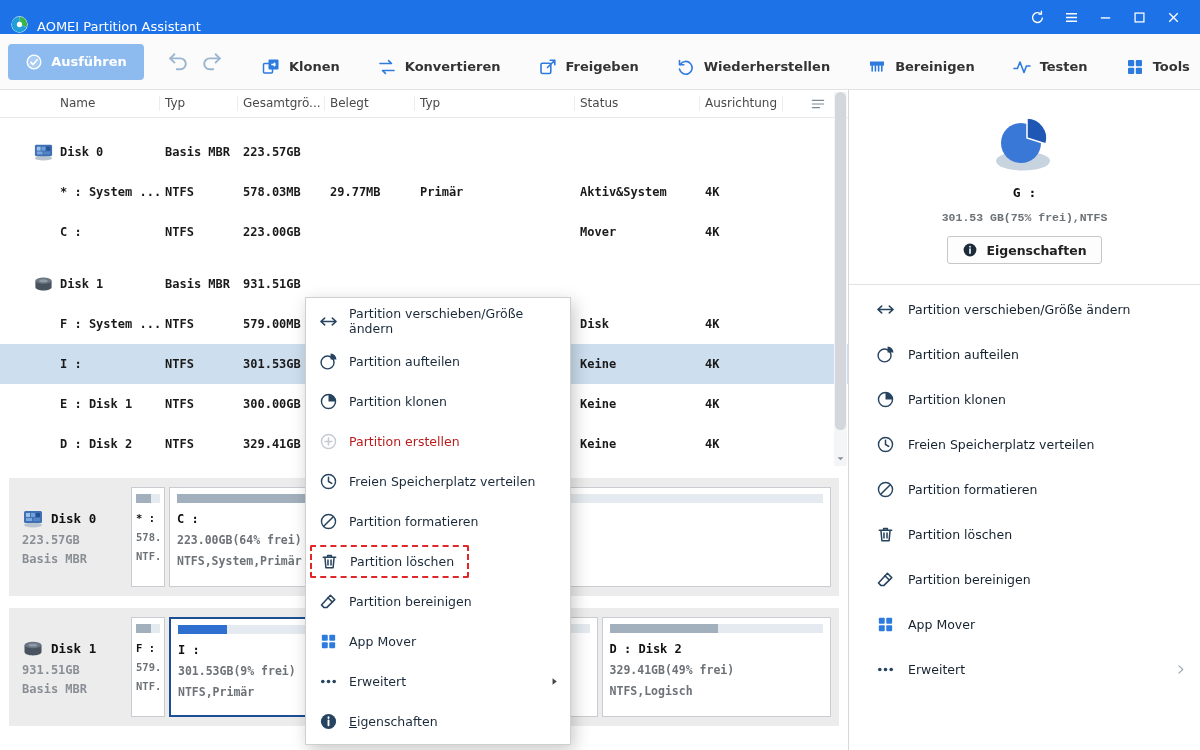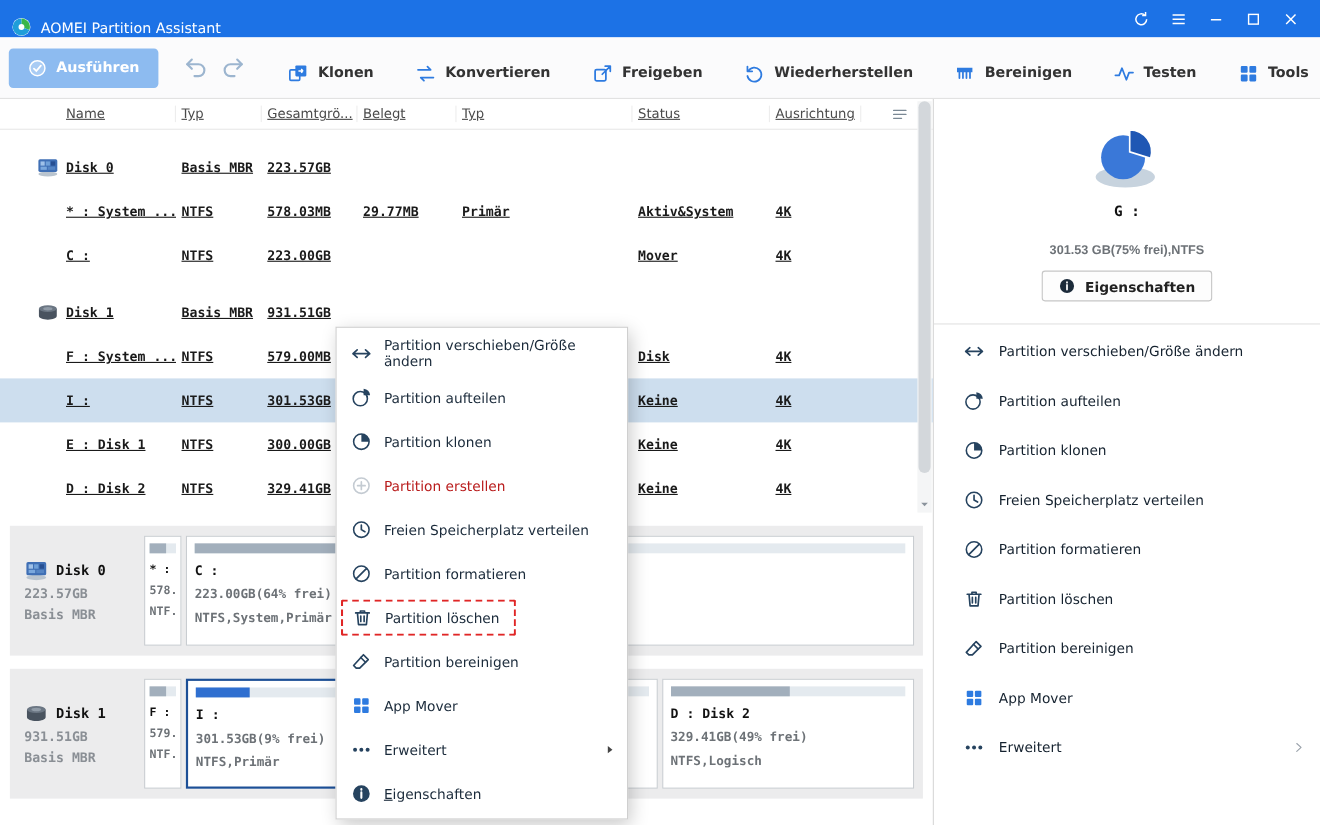--- a/index.html
+++ b/index.html
@@ -26,21 +26,21 @@
   .tb-item .ico{width:20px;height:20px;color:#2e7be0;}
   .ico{display:inline-flex;}
   .ico svg{width:100%;height:100%;}
 
   
   .main{flex:1;display:flex;position:relative;min-height:0;}
   .left{width:849px;flex:0 0 849px;position:relative;border-right:1px solid #d8d8d8;background:#fff;}
   .sidebar{flex:1;background:#fff;padding-top:26px;}
 
   
-  .thead,.trow{display:grid;grid-template-columns:160px 78px 87px 90px 160px 125px 83px 1fr;text-decoration:underline;}
+  .thead,.trow{display:grid;grid-template-columns:160px 78px 87px 90px 160px 125px 83px 1fr;}
   .thead{height:28px;align-items:center;border-bottom:1px solid #e8e8e8;color:#4a4a4a;font-size:12px;}
   .thead .th{padding-left:5px;height:15px;line-height:15px;border-right:1px solid #ededed;white-space:nowrap;overflow:hidden;}
   .thead .th:first-child{padding-left:60px;}
   .thead .th-icon{border-right:none;display:flex;justify-content:flex-end;padding-right:22px;height:auto;}
   .thead .th-icon .ico{width:16px;height:16px;}
   .trow{height:40px;align-items:center;font-family:"DejaVu Sans Mono",monospace;font-size:12px;font-weight:bold;color:#1a1a1a;position:relative;}
   .trow>div{padding-left:5px;white-space:nowrap;overflow:hidden;}
   .trow .c-name{padding-left:60px;}
   .trow.first{margin-top:14px;}
   .trow.disk-gap{margin-top:12px;}
@@ -77,21 +77,21 @@
   .mitem.disabled{color:#b91c1c;}
   .mitem.disabled .ico{color:#c4cbd2;}
   .mitem .sub-arrow{position:absolute;right:9px;width:13px;height:13px;color:#444;margin-right:0;}
   .hlwrap{display:inline-flex;align-items:center;border:2px dashed #e02626;border-radius:2px;padding:5px 13px 5px 8px;margin-left:-9px;}
   .hlwrap .ico{margin-right:11px;}
 
   
   .vol-summary{text-align:center;}
   .vol-pie{width:72px;height:58px;display:inline-block;}
   .vol-label{font-family:"DejaVu Sans Mono",monospace;font-weight:bold;font-size:13px;color:#111;margin-top:8px;}
-  .vol-info{font-family:Liberation Sans, sans-serif;font-size:11.5px;color:#6d7277;font-weight:bold;margin-top:22px;}
+  .vol-info{font-family:Liberation Mono, monospace;font-size:11.5px;color:#6d7277;font-weight:bold;margin-top:11px;}
   .props-btn{display:inline-flex;align-items:center;gap:8px;margin-top:12px;border:1px solid #c6c6c6;border-radius:3px;background:#fdfdfd;padding:5px 14px;font-weight:bold;font-size:12.5px;color:#222;}
   .props-btn .ico{width:16px;height:16px;color:#1c2b3a;}
   .sdivider{border:none;border-top:1px solid #e2e2e2;margin:20px 0 2px 0;}
   .sitem{height:45px;display:flex;align-items:center;padding-left:27px;gap:13px;font-size:12.5px;color:#15222f;position:relative;cursor:default;}
   .sitem .ico{width:19px;height:19px;color:#26435f;flex:0 0 19px;}
   .sitem .chev{position:absolute;right:13px;width:13px;height:13px;color:#9aa2ab;flex:0 0 13px;}
   [data-name="appmover-icon"]{color:#2e7be0 !important;}
 </style>
 </head>
 <body>

